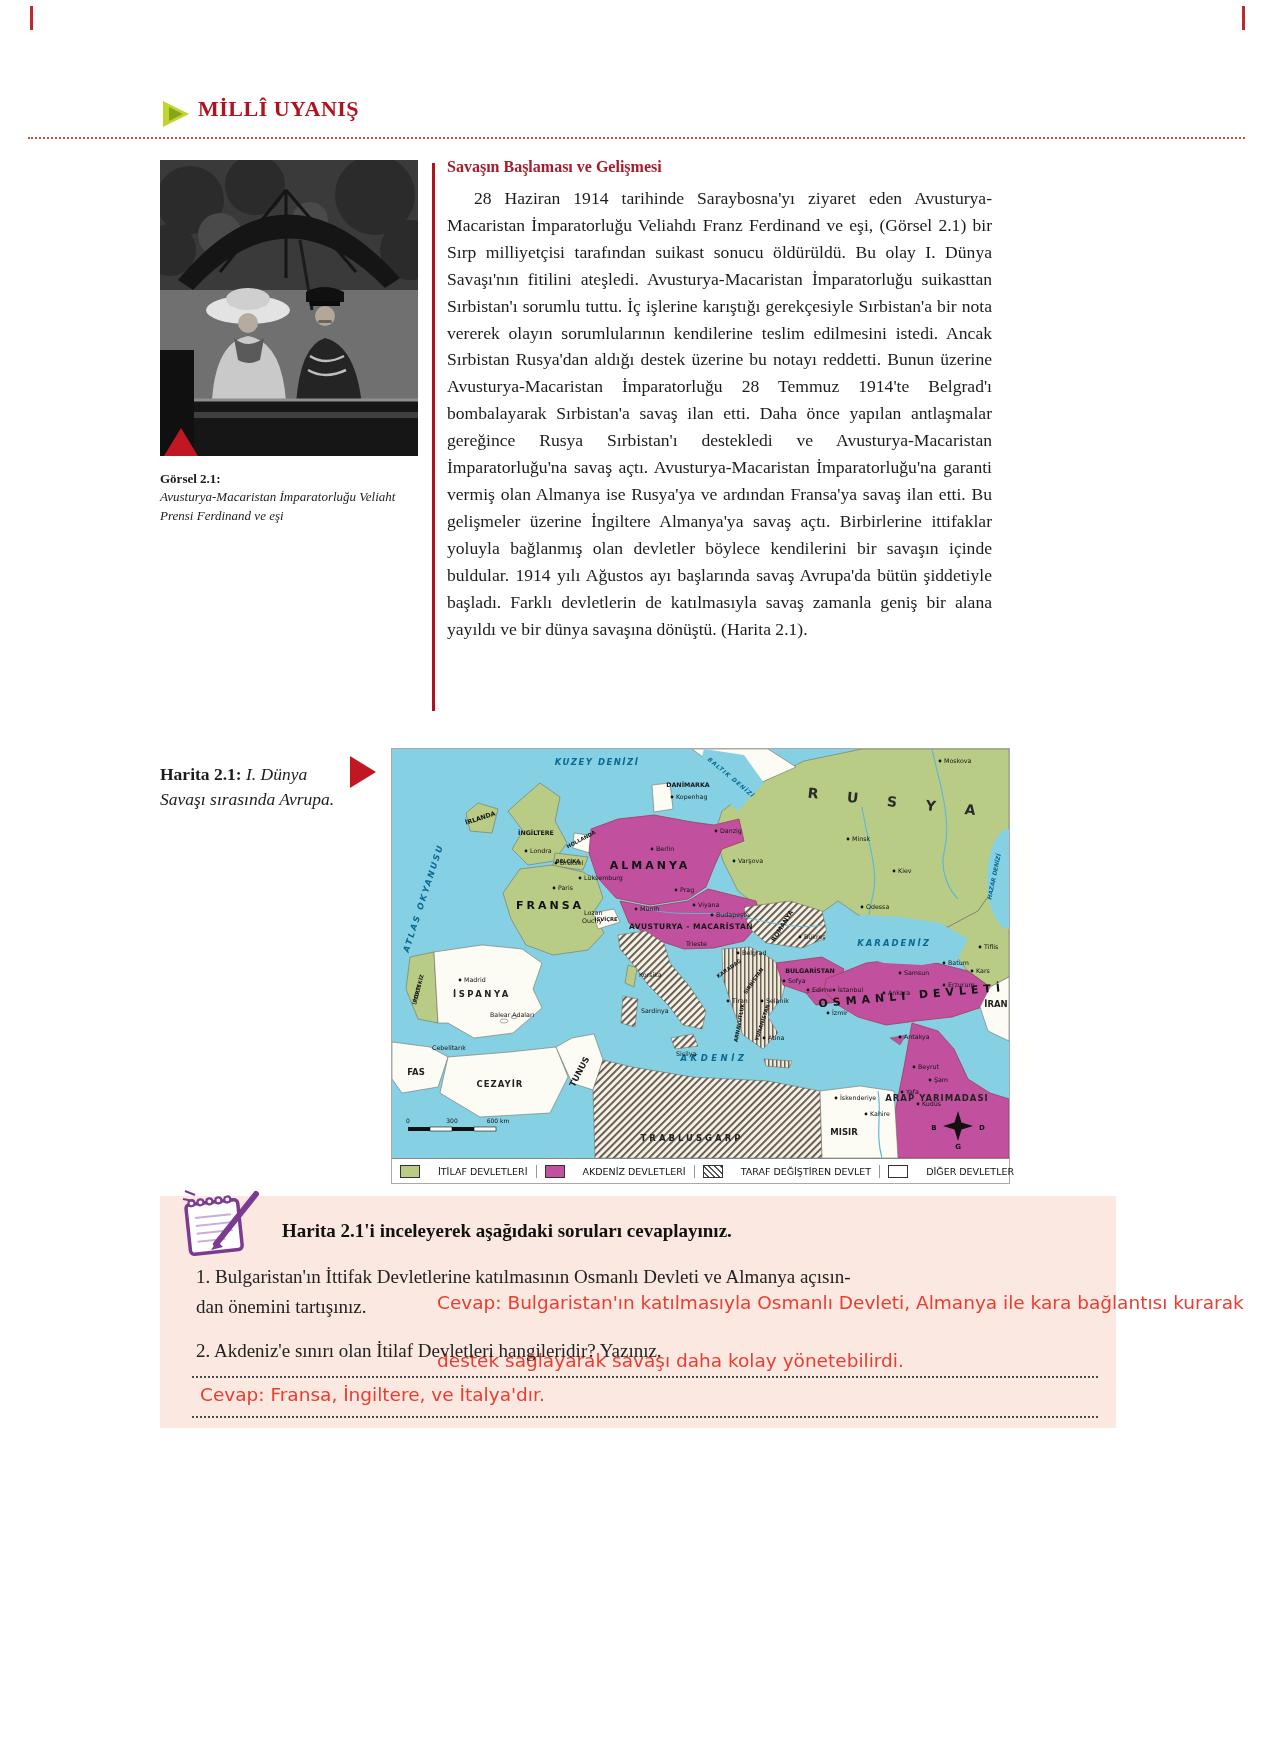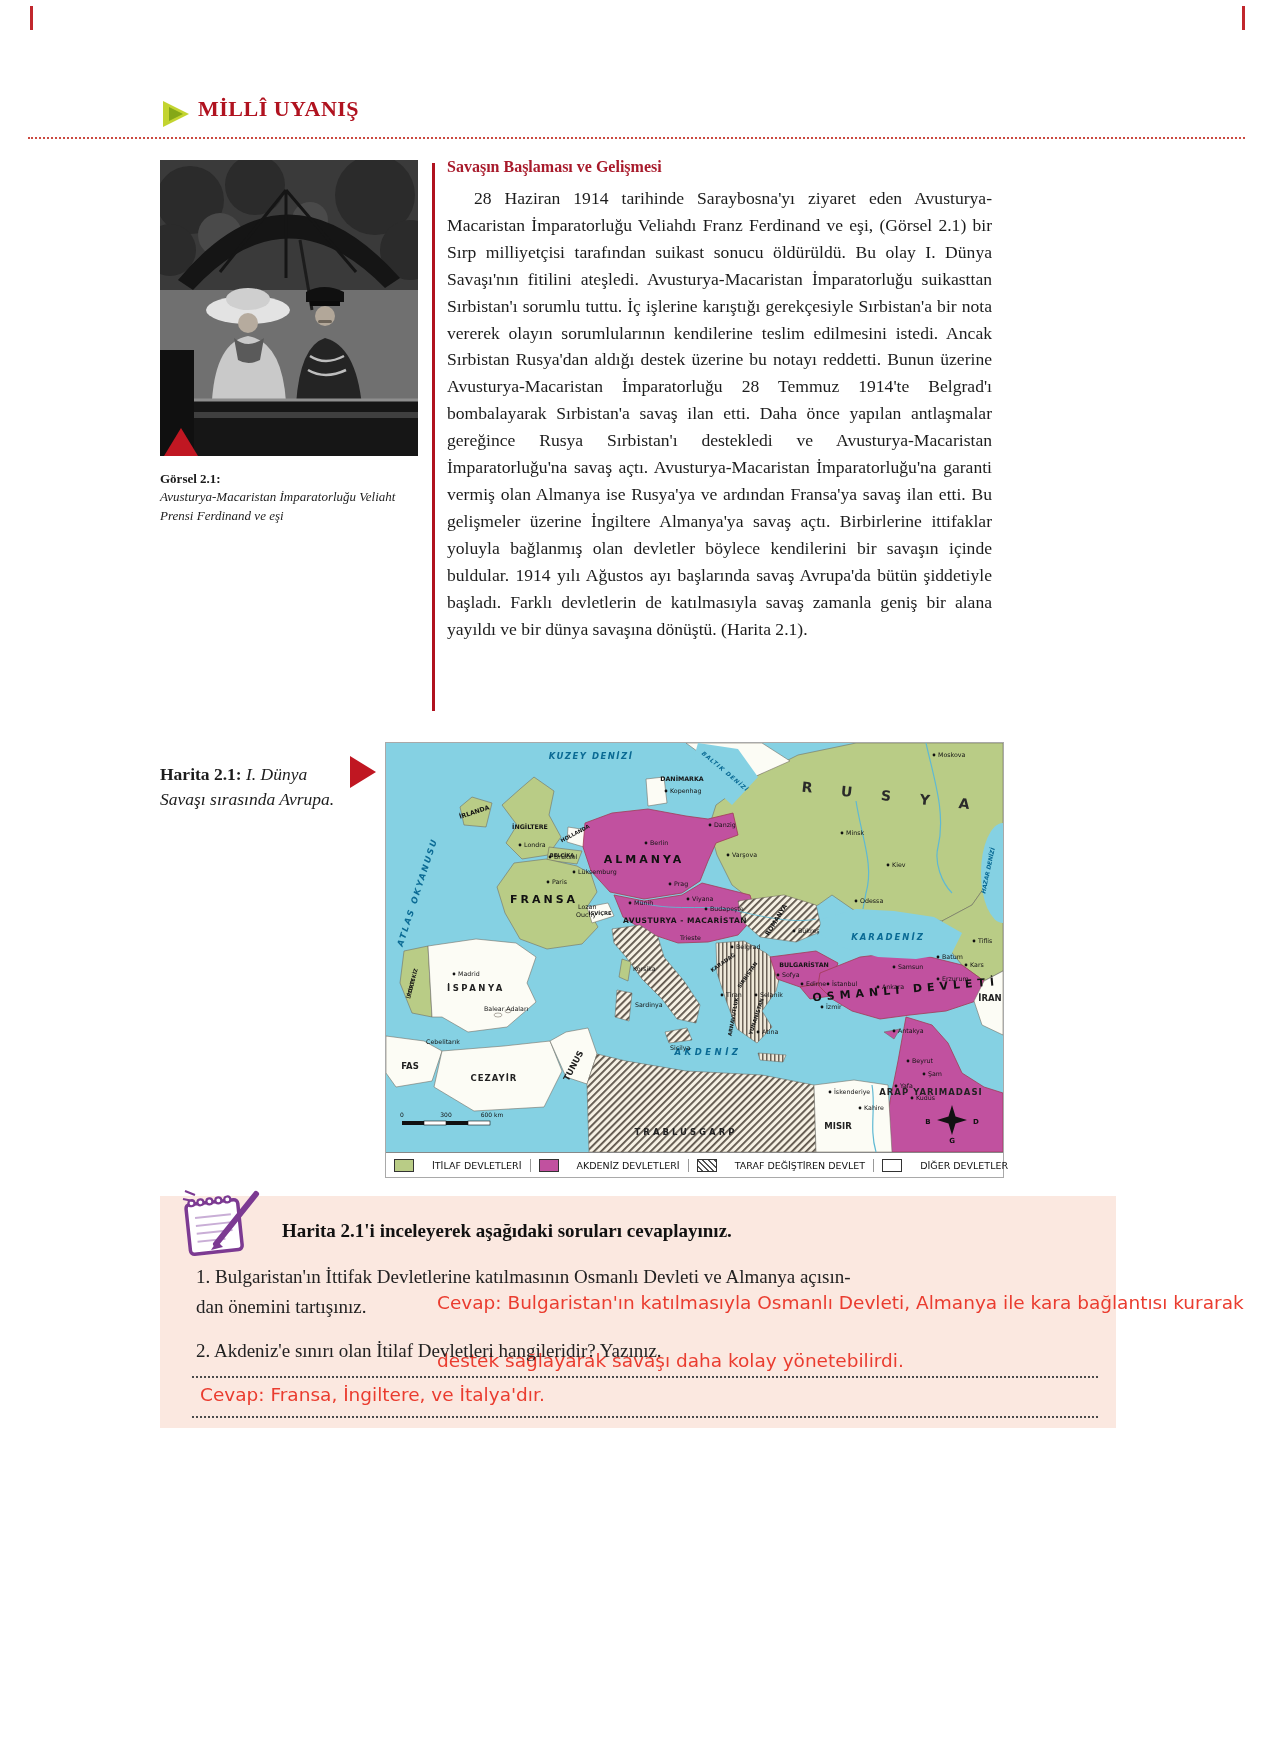--- a/index.html
+++ b/index.html
@@ -138,21 +138,21 @@
     <h2>Savaşın Başlaması ve Gelişmesi</h2>
     <p>28 Haziran 1914 tarihinde Saraybosna'yı ziyaret eden Avusturya-Macaristan İmparatorluğu Veliahdı Franz Ferdinand ve eşi, (Görsel 2.1) bir Sırp milliyetçisi tarafından suikast sonucu öldürüldü. Bu olay I. Dünya Savaşı'nın fitilini ateşledi. Avusturya-Macaristan İmparatorluğu suikasttan Sırbistan'ı sorumlu tuttu. İç işlerine karıştığı gerekçesiyle Sırbistan'a bir nota vererek olayın sorumlularının kendilerine teslim edilmesini istedi. Ancak Sırbistan Rusya'dan aldığı destek üzerine bu notayı reddetti. Bunun üzerine Avusturya-Macaristan İmparatorluğu 28 Temmuz 1914'te Belgrad'ı bombalayarak Sırbistan'a savaş ilan etti. Daha önce yapılan antlaşmalar gereğince Rusya Sırbistan'ı destekledi ve Avusturya-Macaristan İmparatorluğu'na savaş açtı. Avusturya-Macaristan İmparatorluğu'na garanti vermiş olan Almanya ise Rusya'ya ve ardından Fransa'ya savaş ilan etti. Bu gelişmeler üzerine İngiltere Almanya'ya savaş açtı. Birbirlerine ittifaklar yoluyla bağlanmış olan devletler böylece kendilerini bir savaşın içinde buldular. 1914 yılı Ağustos ayı başlarında savaş Avrupa'da bütün şiddetiyle başladı. Farklı devletlerin de katılmasıyla savaş zamanla geniş bir alana yayıldı ve bir dünya savaşına dönüştü. (Harita 2.1).</p>
   </section>
 
   <div class="map-cap">
     <strong>Harita 2.1:</strong>
     <em>I. Dünya Savaşı sırasında Avrupa.</em>
   </div>
   <div class="tri-right"></div>
 
-  <figure class="map-fig" style="margin:10px;">
+  <figure class="map-fig" style="margin:16px;">
     <svg viewBox="0 0 617 409" width="617" height="409">
       <defs>
         <pattern id="hatchD" patternUnits="userSpaceOnUse" width="5" height="5" patternTransform="rotate(45)">
           <rect width="5" height="5" fill="#f6f1e4"></rect>
             <rect width="1.8" height="5" fill="#5a5248"></rect>
         </pattern>
         <pattern id="hatchV" patternUnits="userSpaceOnUse" width="4" height="4">
           <rect width="4" height="4" fill="#efe9da"></rect>
             <rect width="1.5" height="4" fill="#6a6156"></rect>
         </pattern>

